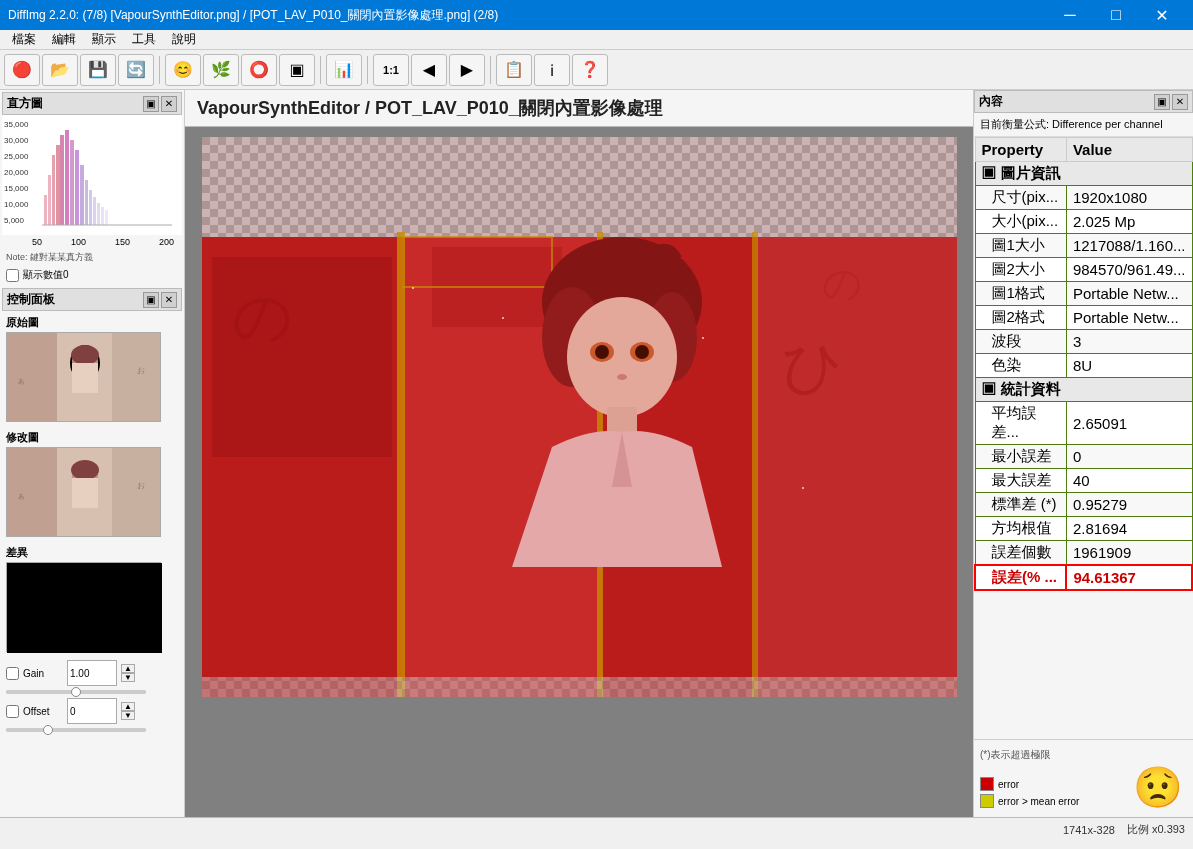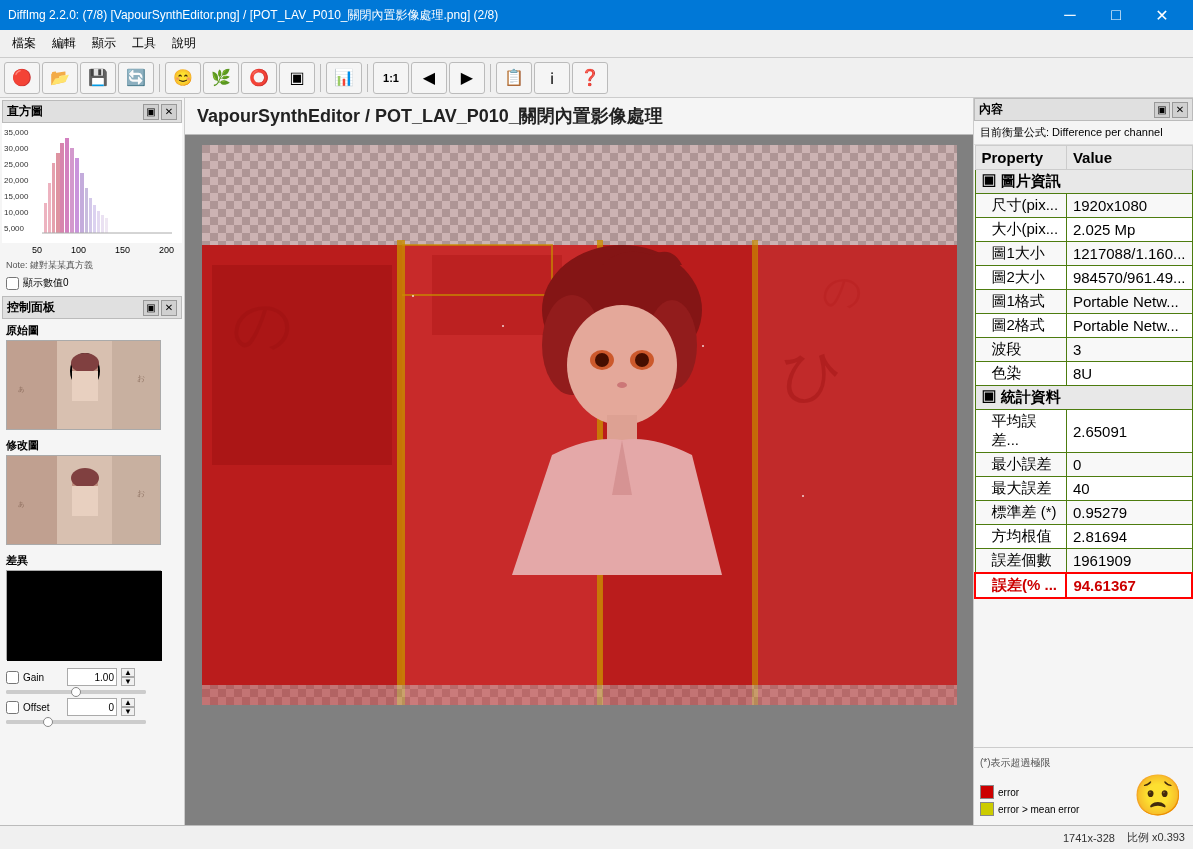--- a/index.html
+++ b/index.html
@@ -31,21 +31,21 @@
       border: none;
       color: white;
       font-size: 16px;
       cursor: pointer;
       display: flex; align-items: center; justify-content: center;
     }
 
     
     .menu-bar {
       background: #f0f0f0;
-      height: 28px;
+      height: 20px;
       display: flex;
       align-items: center;
       border-bottom: 1px solid #ccc;
       padding: 0 4px;
     }
     .menu-item {
       padding: 4px 8px;
       cursor: pointer;
       font-size: 12px;
     }
@@ -171,22 +171,22 @@
       align-items: center;
       margin-bottom: 4px;
       gap: 4px;
     }
     .go-label { font-size: 10px; min-width: 40px; }
     .go-input {
       width: 50px;
       height: 18px;
       border: 1px solid #aaa;
       font-size: 10px;
-      text-align: right;
-      padding: 4px 2px;
+      text-align: left;
+      padding: 12px 2px;
     }
     .go-spinner {
       display: flex;
       flex-direction: column;
     }
     .go-spin-btn {
       width: 14px;
       height: 9px;
       border: 1px solid #aaa;
       background: #f0f0f0;

